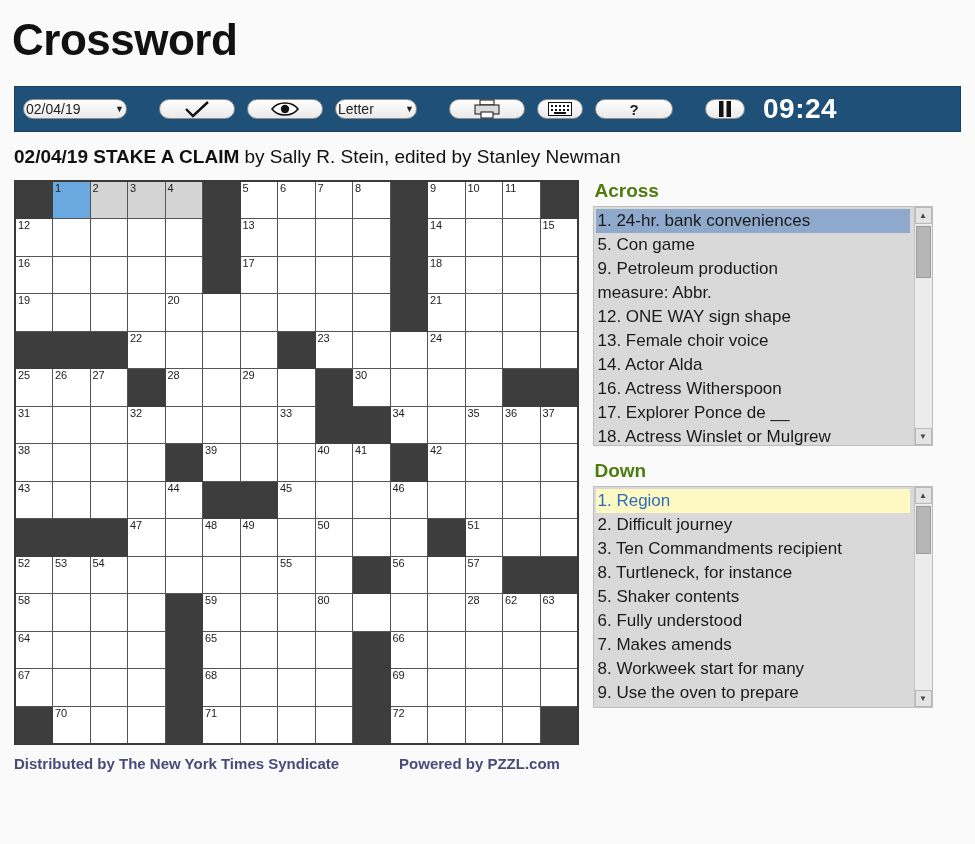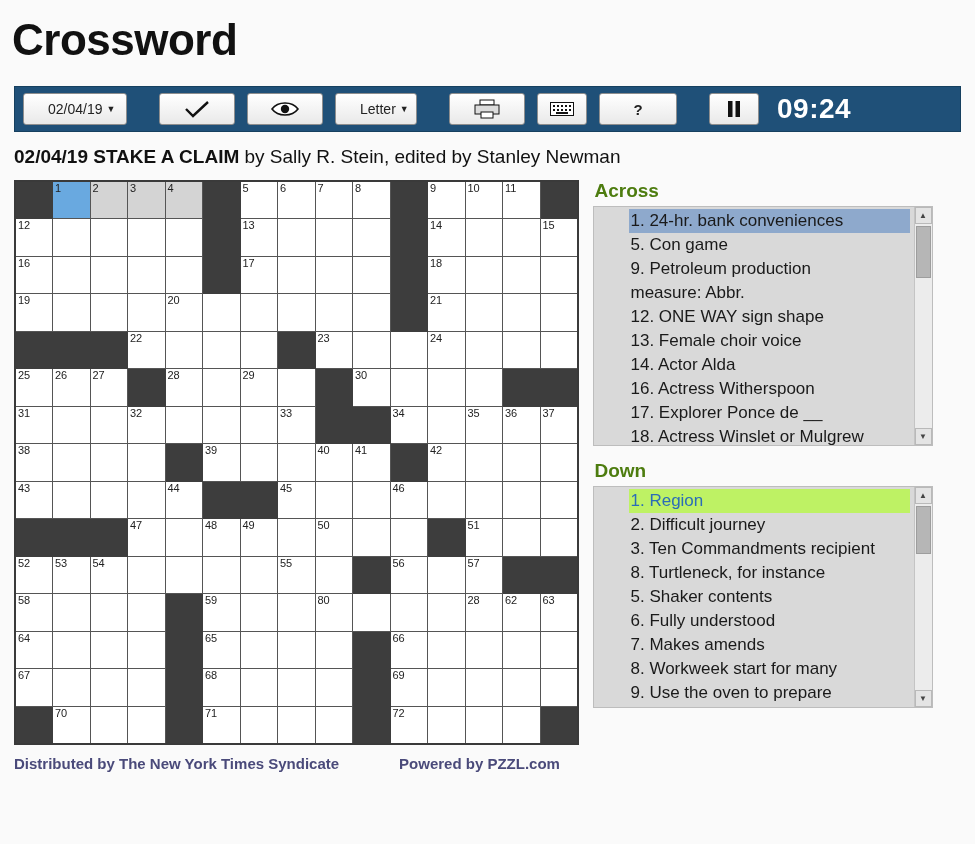--- a/index.html
+++ b/index.html
@@ -30,28 +30,28 @@
     background: #1f5078;
     border: 1px solid #16405f;
     display: flex;
     align-items: center;
     padding: 0 8px;
     gap: 12px;
   }
   .tb-btn {
     background: linear-gradient(#ffffff, #e9e9e9);
     border: 1px solid #8e8e8e;
-    border-radius: 3px;
-    height: 32px;
+    border-radius: 13px;
+    height: 20px;
     display: flex;
     align-items: center;
     justify-content: center;
     color: #222;
     font-size: 15px;
-    padding: 0 24px;
+    padding: 0 2px;
     cursor: pointer;
   }
   .tb-date { width: 104px; justify-content: space-between; font-size: 14px; }
   .tb-check { width: 76px; }
   .tb-eye { width: 76px; }
   .tb-letter { width: 82px; justify-content: space-between; font-size: 14px; text-align: right; }
   .tb-print { width: 76px; }
   .tb-kb { width: 46px; }
   .tb-help { width: 78px; font-weight: bold; }
   .tb-pause { width: 40px; }
@@ -112,24 +112,24 @@
     position: relative;
     background: #d9d9d9;
     border: 1px solid #bdbdbd;
     height: 240px;
     overflow: hidden;
     font-size: 17px;
     color: #1a1a1a;
     line-height: 24px;
   }
   .clue-box.down-box { height: 222px; }
-  .clue-list { padding: 2px 22px 2px 2px; margin-left: 33px; }
+  .clue-list { padding: 2px 22px 2px 2px; }
   .clue-item { padding: 0 2px; }
   .clue-item.sel { background: #8ea9cc; }
-  .clue-item.sel-blue { color: #2b6cb8; background: #bef264; }
+  .clue-item.sel-blue { color: #2b6cb8; background: #fef9c3; }
   
   .sbar {
     position: absolute;
     top: 0; right: 0; bottom: 0;
     width: 18px;
     background: #ececec;
     border-left: 1px solid #c4c4c4;
   }
   .sbar .arrow {
     height: 17px;

